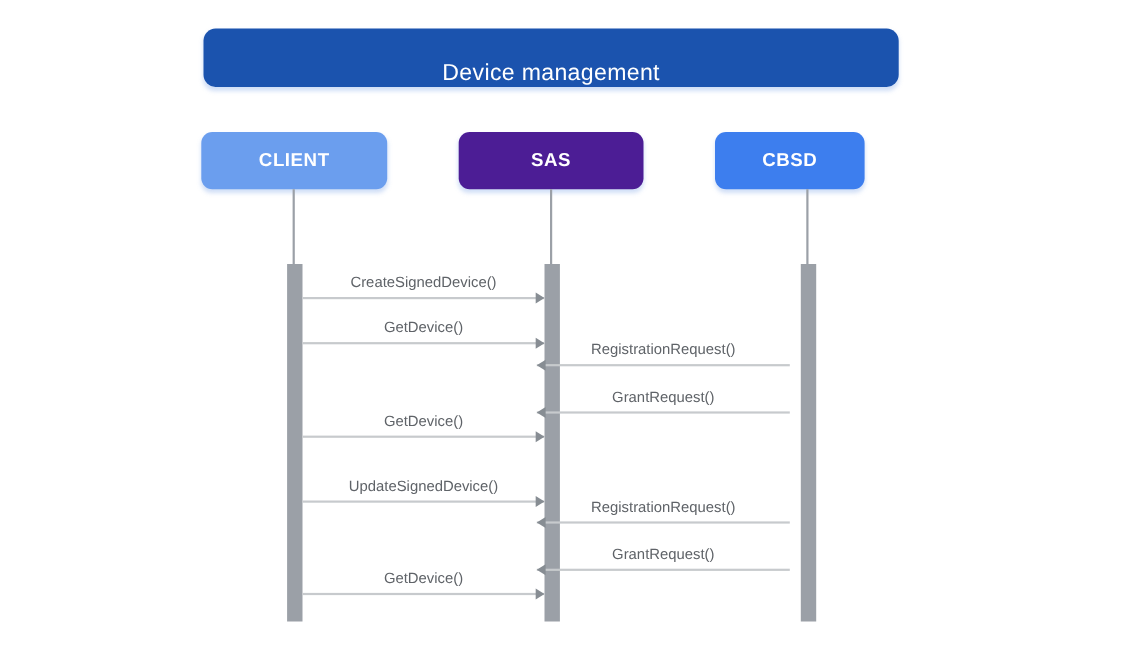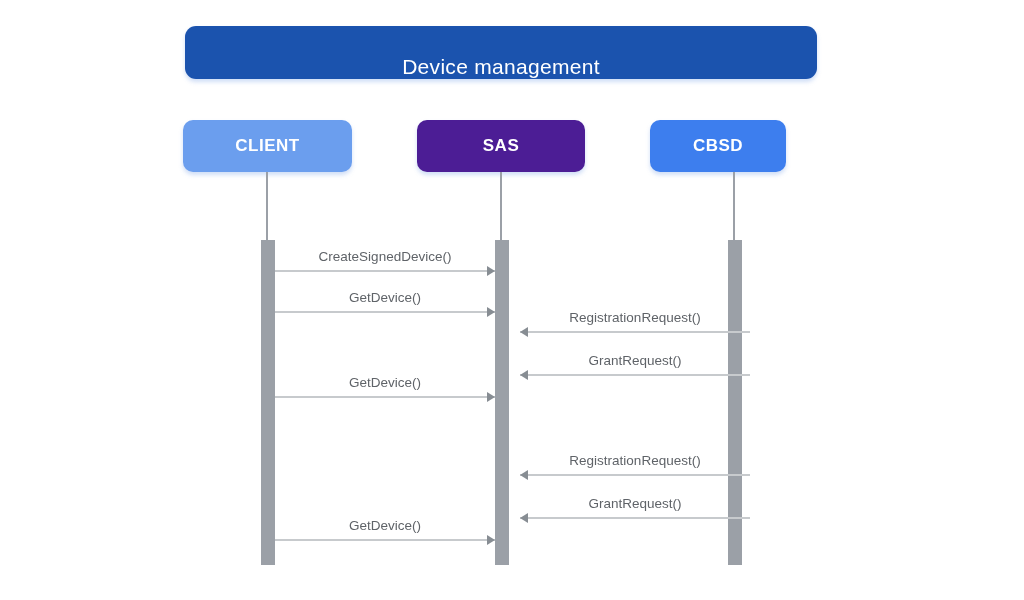--- a/index.html
+++ b/index.html
@@ -107,21 +107,21 @@
   .msg.right .head {
     right: 0;
     border-left: 8px solid #878D93;
   }
   .msg.left .head {
     left: 0;
     border-right: 8px solid #878D93;
   }
   
   .msg.c2s { left: 275px; width: 220px; }
-  .msg.b2s { left: 520px; width: 230px; }
+  .msg.b2s { left: 488px; width: 230px; }
 </style>
 </head>
 <body>
 
 <div class="stage">
 
   <div class="title-bar">
     <span>Device management</span>
   </div>
 
@@ -166,20 +166,25 @@
     <div class="line"></div>
     <div class="head"></div>
   </div>
 
   <div class="msg right c2s" style="top:372px;">
     <span class="label">GetDevice()</span>
     <div class="line"></div>
     <div class="head"></div>
   </div>
 
+  <div class="msg right c2s" style="top:431px;">
+    <span class="label">UpdateSignedDevice()</span>
+    <div class="line"></div>
+    <div class="head"></div>
+  </div>
 
   <div class="msg left b2s" style="top:450px;">
     <span class="label">RegistrationRequest()</span>
     <div class="line"></div>
     <div class="head"></div>
   </div>
 
   <div class="msg left b2s" style="top:493px;">
     <span class="label">GrantRequest()</span>
     <div class="line"></div>

